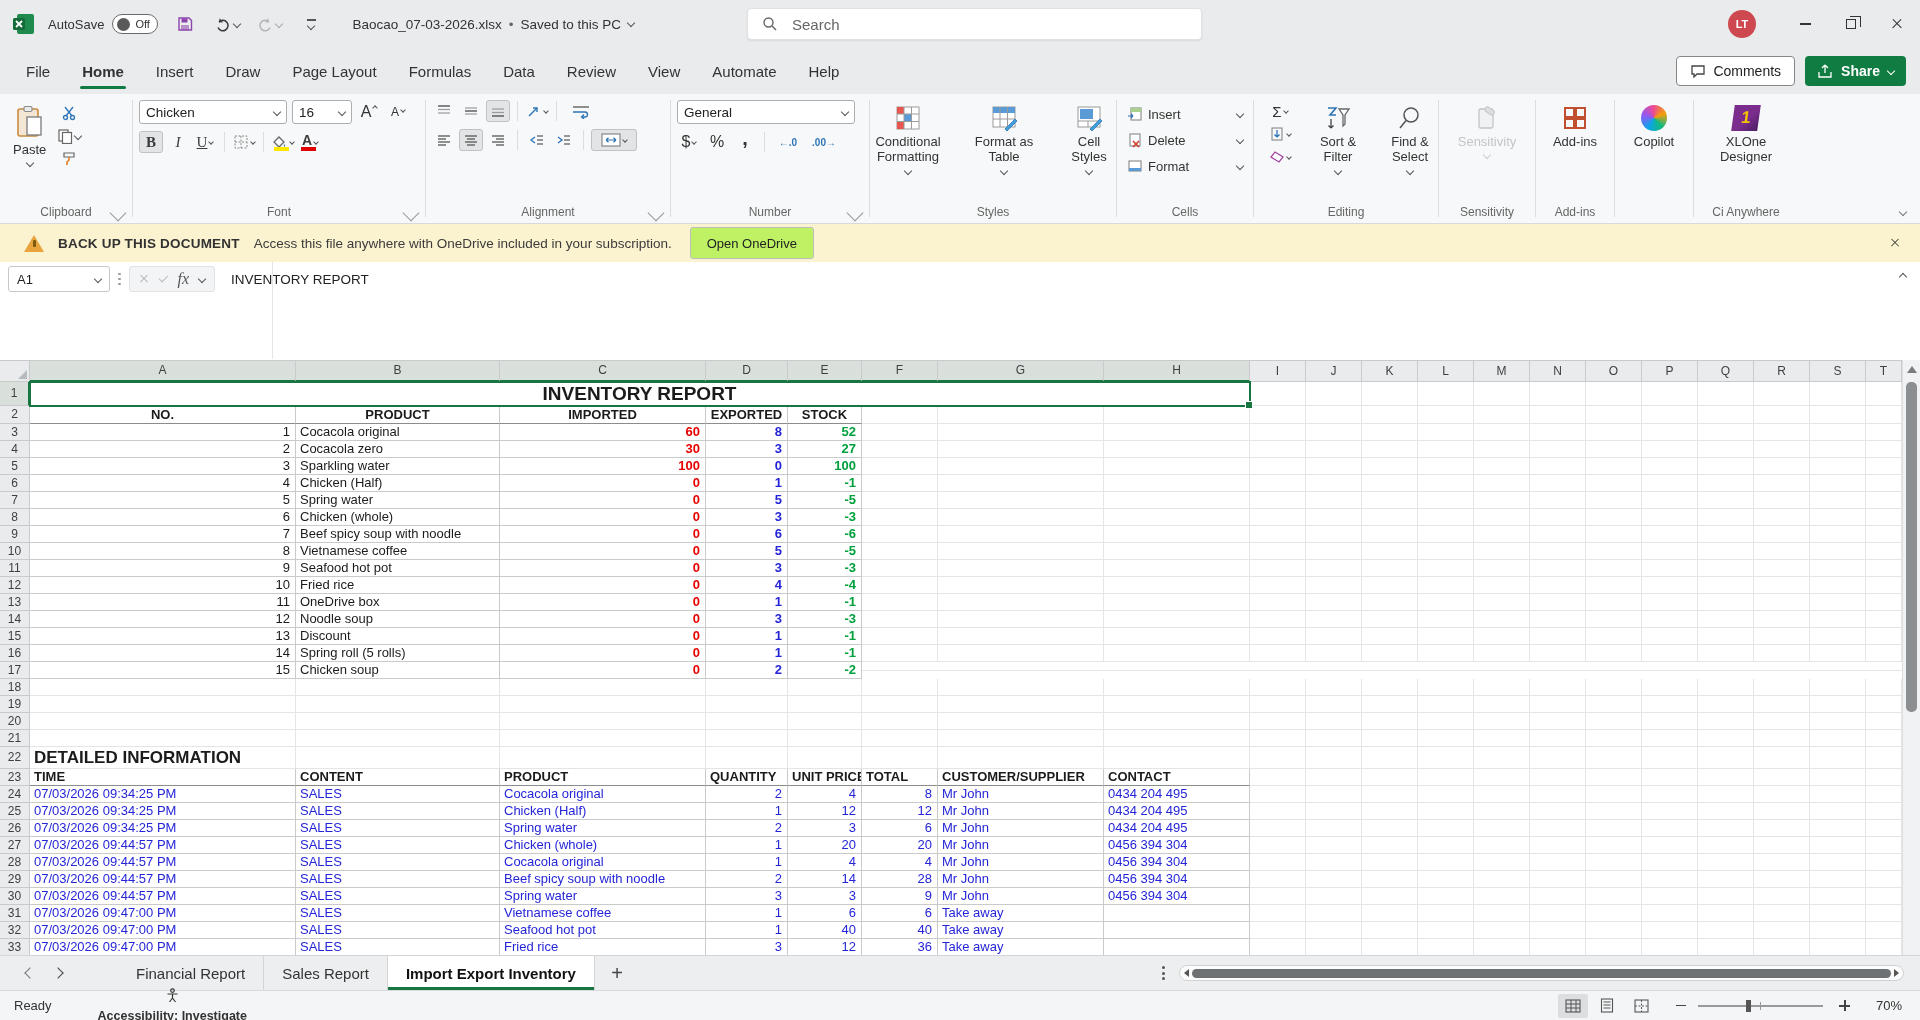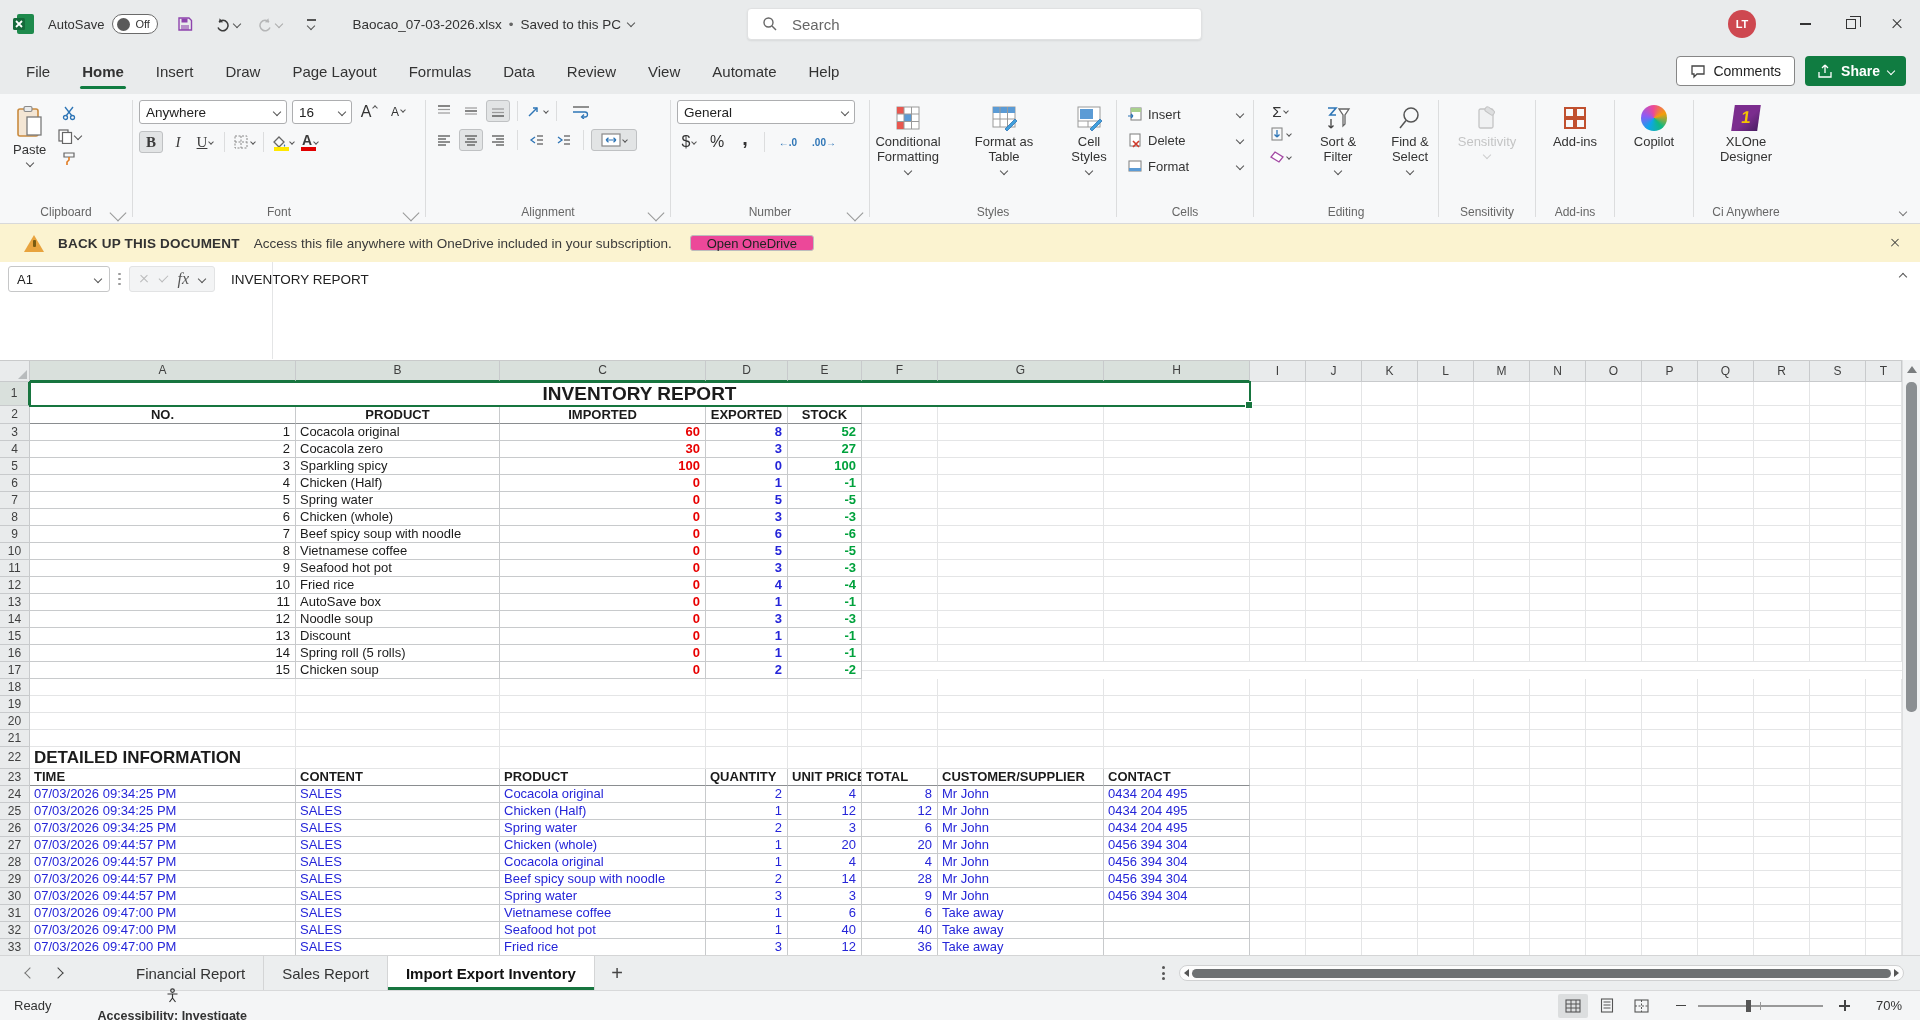--- a/index.html
+++ b/index.html
@@ -64,21 +64,21 @@
   .rel{position:relative;}
   .glyphbtn{font-size:15px;color:#333;}
   .smallrow{display:flex;align-items:center;gap:5px;height:24px;padding:0 4px;border-radius:3px;font-size:13px;color:#333;}
   .edit-stack{display:flex;flex-direction:column;gap:1px;}
   .collapse-chev{position:absolute;right:14px;bottom:8px;}
 
   
   .banner{position:absolute;top:224px;left:0;width:100%;height:38px;background:#FBF3D0;display:flex;align-items:center;padding-left:24px;gap:14px;}
   .banner-title{font-weight:700;font-size:13.5px;color:#323232;letter-spacing:.2px;}
   .banner-msg{font-size:13.5px;color:#3b3b3b;}
-  .banner-btn{background:#ec4899;border:1px solid #BDBDBD;border-radius:3px;height:16px;padding:0 16px;font-size:13px;color:#222;display:flex;align-items:center;margin-left:4px;}
+  .banner-btn{background:#bef264;border:1px solid #BDBDBD;border-radius:3px;height:32px;padding:0 16px;font-size:13px;color:#222;display:flex;align-items:center;margin-left:4px;}
   .banner-close{position:absolute;right:16px;top:10px;width:18px;height:18px;display:flex;align-items:center;justify-content:center;}
 
   
   .fbar{position:absolute;top:262px;left:0;width:100%;height:98px;background:#fff;}
   .fbar-row{height:34px;display:flex;align-items:center;}
   .name-box{margin-left:8px;width:102px;height:26px;border:1px solid #C6C7C8;border-radius:3px;background:#fff;display:flex;align-items:center;justify-content:space-between;padding:0 8px;font-size:13px;color:#222;}
   .fb-handle{margin:0 8px;display:flex;flex-direction:column;gap:2.5px;}
   .fb-handle i{width:2.5px;height:2.5px;border-radius:50%;background:#9a9a9a;}
   .fbtns{display:flex;align-items:center;gap:10px;background:#F3F4F5;border:1px solid #E2E3E4;border-radius:3px;height:26px;padding:0 9px;}
   .x-ic{position:relative;width:10px;height:10px;}
@@ -302,21 +302,21 @@
         <span>Clipboard</span>
         <span class="launcher"></span>
       </div>
     </div>
     <div class="vsep"></div>
 
     <div class="grp" style="width:292px;">
       <div class="grp-body" style="flex-direction:column;align-items:stretch;gap:7px;">
         <div style="display:flex;gap:5px;align-items:center;">
           <div class="combo" style="width:148px;">
-            <span>Anywhere</span>
+            <span>Chicken</span>
             <span class="dd"></span>
           </div>
           <div class="combo" style="width:60px;">
             <span>16</span>
             <span class="dd"></span>
           </div>
           <div class="mini">
             <span class="glyphbtn" style="font-size:16px;">A</span>
             <span class="dd up" style="width:4px;height:4px;margin-bottom:8px;"></span>
           </div>
@@ -841,21 +841,21 @@
           <div class="cell" style="width: 56px;"></div>
           <div class="cell" style="width: 56px;"></div>
           <div class="cell" style="width: 56px;"></div>
           <div class="cell" style="width: 56px;"></div>
           <div class="cell" style="width: 56px;"></div>
           <div class="cell" style="width: 36px;"></div>
         </div>
         <div class="grow" style="height: 17px; line-height: 16px;">
           <div class="rh">5</div>
           <div class="cell tbl right" style="width: 266px;">3</div>
-          <div class="cell tbl left" style="width: 204px;">Sparkling spicy</div>
+          <div class="cell tbl left" style="width: 204px;">Sparkling water</div>
           <div class="cell tbl right red" style="width: 206px;">100</div>
           <div class="cell tbl right bluebold" style="width: 82px;">0</div>
           <div class="cell tbl right green" style="width: 74px;">100</div>
           <div class="cell" style="width: 76px;"></div>
           <div class="cell" style="width: 166px;"></div>
           <div class="cell" style="width: 146px;"></div>
           <div class="cell" style="width: 56px;"></div>
           <div class="cell" style="width: 56px;"></div>
           <div class="cell" style="width: 56px;"></div>
           <div class="cell" style="width: 56px;"></div>
@@ -1025,21 +1025,21 @@
           <div class="cell" style="width: 56px;"></div>
           <div class="cell" style="width: 56px;"></div>
           <div class="cell" style="width: 56px;"></div>
           <div class="cell" style="width: 56px;"></div>
           <div class="cell" style="width: 56px;"></div>
           <div class="cell" style="width: 36px;"></div>
         </div>
         <div class="grow" style="height: 17px; line-height: 16px;">
           <div class="rh">13</div>
           <div class="cell tbl right" style="width: 266px;">11</div>
-          <div class="cell tbl left" style="width: 204px;">AutoSave box</div>
+          <div class="cell tbl left" style="width: 204px;">OneDrive box</div>
           <div class="cell tbl right red" style="width: 206px;">0</div>
           <div class="cell tbl right bluebold" style="width: 82px;">1</div>
           <div class="cell tbl right green" style="width: 74px;">-1</div>
           <div class="cell" style="width: 76px;"></div>
           <div class="cell" style="width: 166px;"></div>
           <div class="cell" style="width: 146px;"></div>
           <div class="cell" style="width: 56px;"></div>
           <div class="cell" style="width: 56px;"></div>
           <div class="cell" style="width: 56px;"></div>
           <div class="cell" style="width: 56px;"></div>

